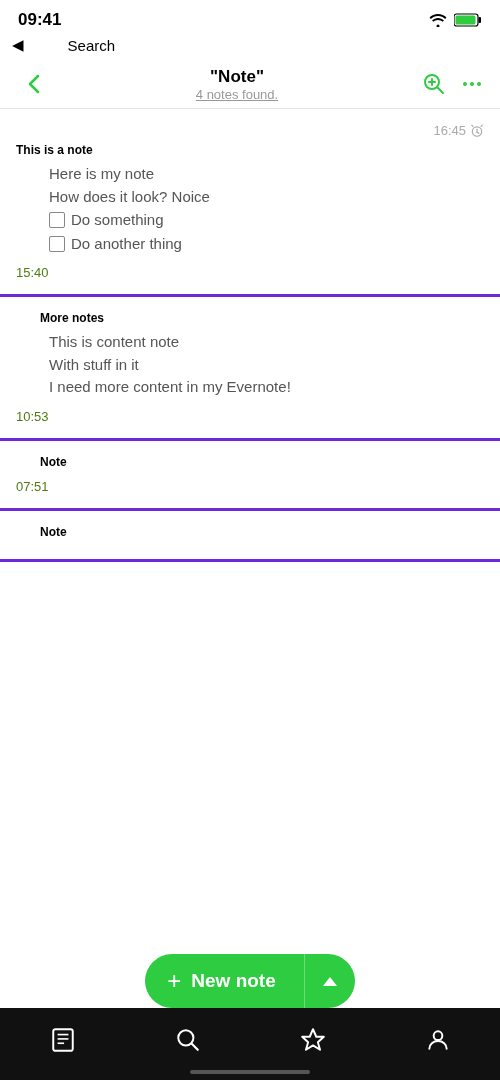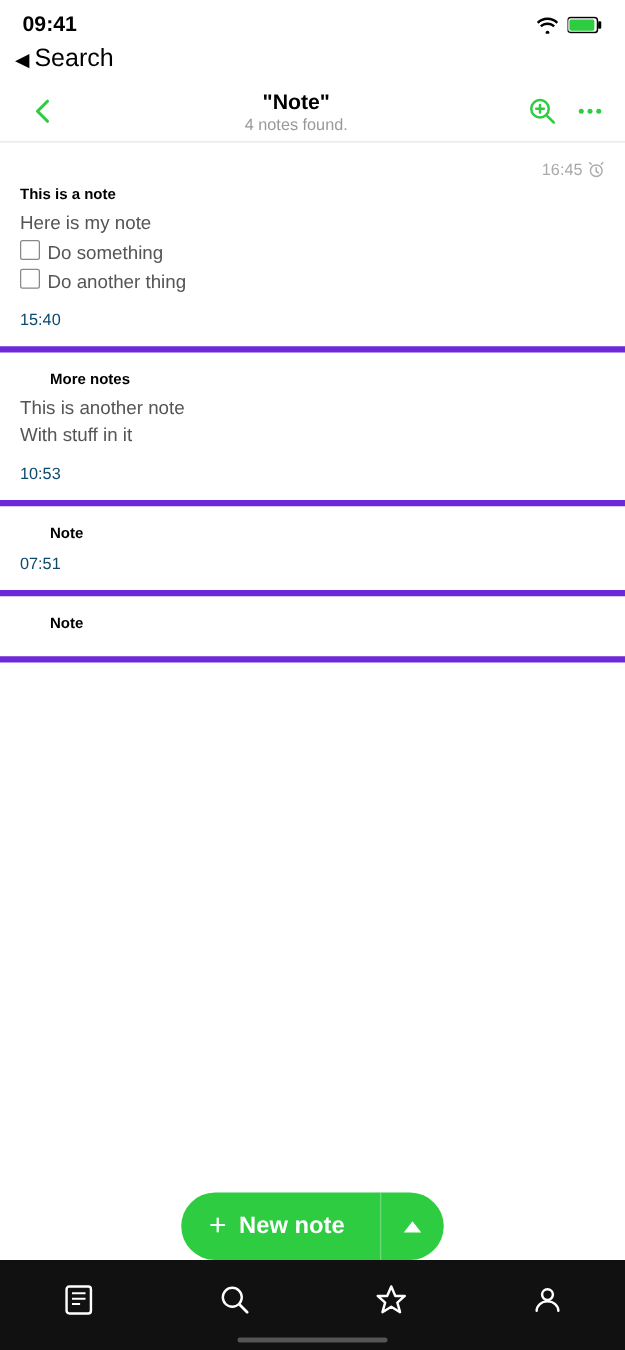--- a/index.html
+++ b/index.html
@@ -37,21 +37,22 @@
       align-items: center;
       padding: 2px 12px 8px;
     }
     .back-arrow {
       color: #000;
       font-size: 15px;
       margin-right: 4px;
     }
     .back-label {
       color: #000;
-      font-size: 20px;
+      font-size: 15px;
+      margin-left: 40px;
     }
 
     
     .header {
       display: flex;
       align-items: center;
       justify-content: space-between;
       padding: 4px 16px 6px;
       border-bottom: 1px solid #e5e5e5;
     }
@@ -68,20 +69,21 @@
       flex: 1;
     }
     .header-title {
       font-size: 17px;
       font-weight: 600;
       color: #000;
     }
     .header-subtitle {
       font-size: 13px;
       color: #999;
+      text-decoration: underline;
     }
     .header-right {
       display: flex;
       align-items: center;
       gap: 14px;
     }
     .header-icon-btn {
       cursor: pointer;
       display: flex;
       align-items: center;
@@ -89,21 +91,21 @@
     }
 
     
     .notes-list {
       overflow-y: auto;
       height: calc(1080px - 130px - 100px - 60px);
     }
 
     .note-card {
       padding: 14px 16px 14px;
-      border-bottom: 5px solid #6d28d9;
+      border-bottom: 3px solid #6d28d9;
       position: relative;
     }
 
     .note-timestamp-top {
       position: absolute;
       top: 14px;
       right: 16px;
       font-size: 13px;
       color: #aaa;
       display: flex;
@@ -116,45 +118,47 @@
       font-weight: 700;
       color: #000;
       margin-bottom: 6px;
       margin-top: 20px;
     }
 
     .note-body {
       font-size: 15px;
       color: #555;
       line-height: 1.5;
+      margin-left: 33px;
     }
 
     .note-body-line {
       display: block;
     }
 
     .checkbox-item {
       display: flex;
+      align-items: center;
       gap: 6px;
       font-size: 15px;
       color: #555;
       margin-top: 1px;
     }
 
     .checkbox-box {
       width: 16px;
       height: 16px;
       border: 1.5px solid #888;
       border-radius: 2px;
       flex-shrink: 0;
     }
 
     .note-timestamp-bottom {
       font-size: 13px;
-      color: #0c4a6e;
+      color: #4d7c0f;
       margin-top: 10px;
     }
 
     
     .note-card-simple .note-title {
       margin-top: 0;
       margin-left: 24px;
     }
 
     
@@ -317,37 +321,39 @@
         <circle cx="12" cy="13" r="8" stroke="#aaa" stroke-width="2" fill="none"></circle>
         <line x1="12" y1="9" x2="12" y2="14" stroke="#aaa" stroke-width="2" stroke-linecap="round"></line>
         <line x1="12" y1="14" x2="15" y2="16" stroke="#aaa" stroke-width="2" stroke-linecap="round"></line>
         <line x1="5" y1="4" x2="3" y2="2" stroke="#aaa" stroke-width="2" stroke-linecap="round"></line>
         <line x1="19" y1="4" x2="21" y2="2" stroke="#aaa" stroke-width="2" stroke-linecap="round"></line>
       </svg>
     </div>
     <div class="note-title">This is a note</div>
     <div class="note-body">
       <span class="note-body-line">Here is my note</span>
+      <span class="note-body-line">How does it look? Noice</span>
       <div class="checkbox-item">
         <div class="checkbox-box"></div>
         <span>Do something</span>
       </div>
       <div class="checkbox-item">
         <div class="checkbox-box"></div>
         <span>Do another thing</span>
       </div>
     </div>
     <div class="note-timestamp-bottom">15:40</div>
   </div>
 
   <div class="note-card note-card-simple">
     <div class="note-title">More notes</div>
     <div class="note-body">
-      <span class="note-body-line">This is another note</span>
+      <span class="note-body-line">This is content note</span>
       <span class="note-body-line">With stuff in it</span>
+      <span class="note-body-line">I need more content in my Evernote!</span>
     </div>
     <div class="note-timestamp-bottom">10:53</div>
   </div>
 
   <div class="note-card note-card-simple">
     <div class="note-title">Note</div>
     <div class="note-timestamp-bottom">07:51</div>
   </div>
 
   <div class="note-card note-card-simple">

